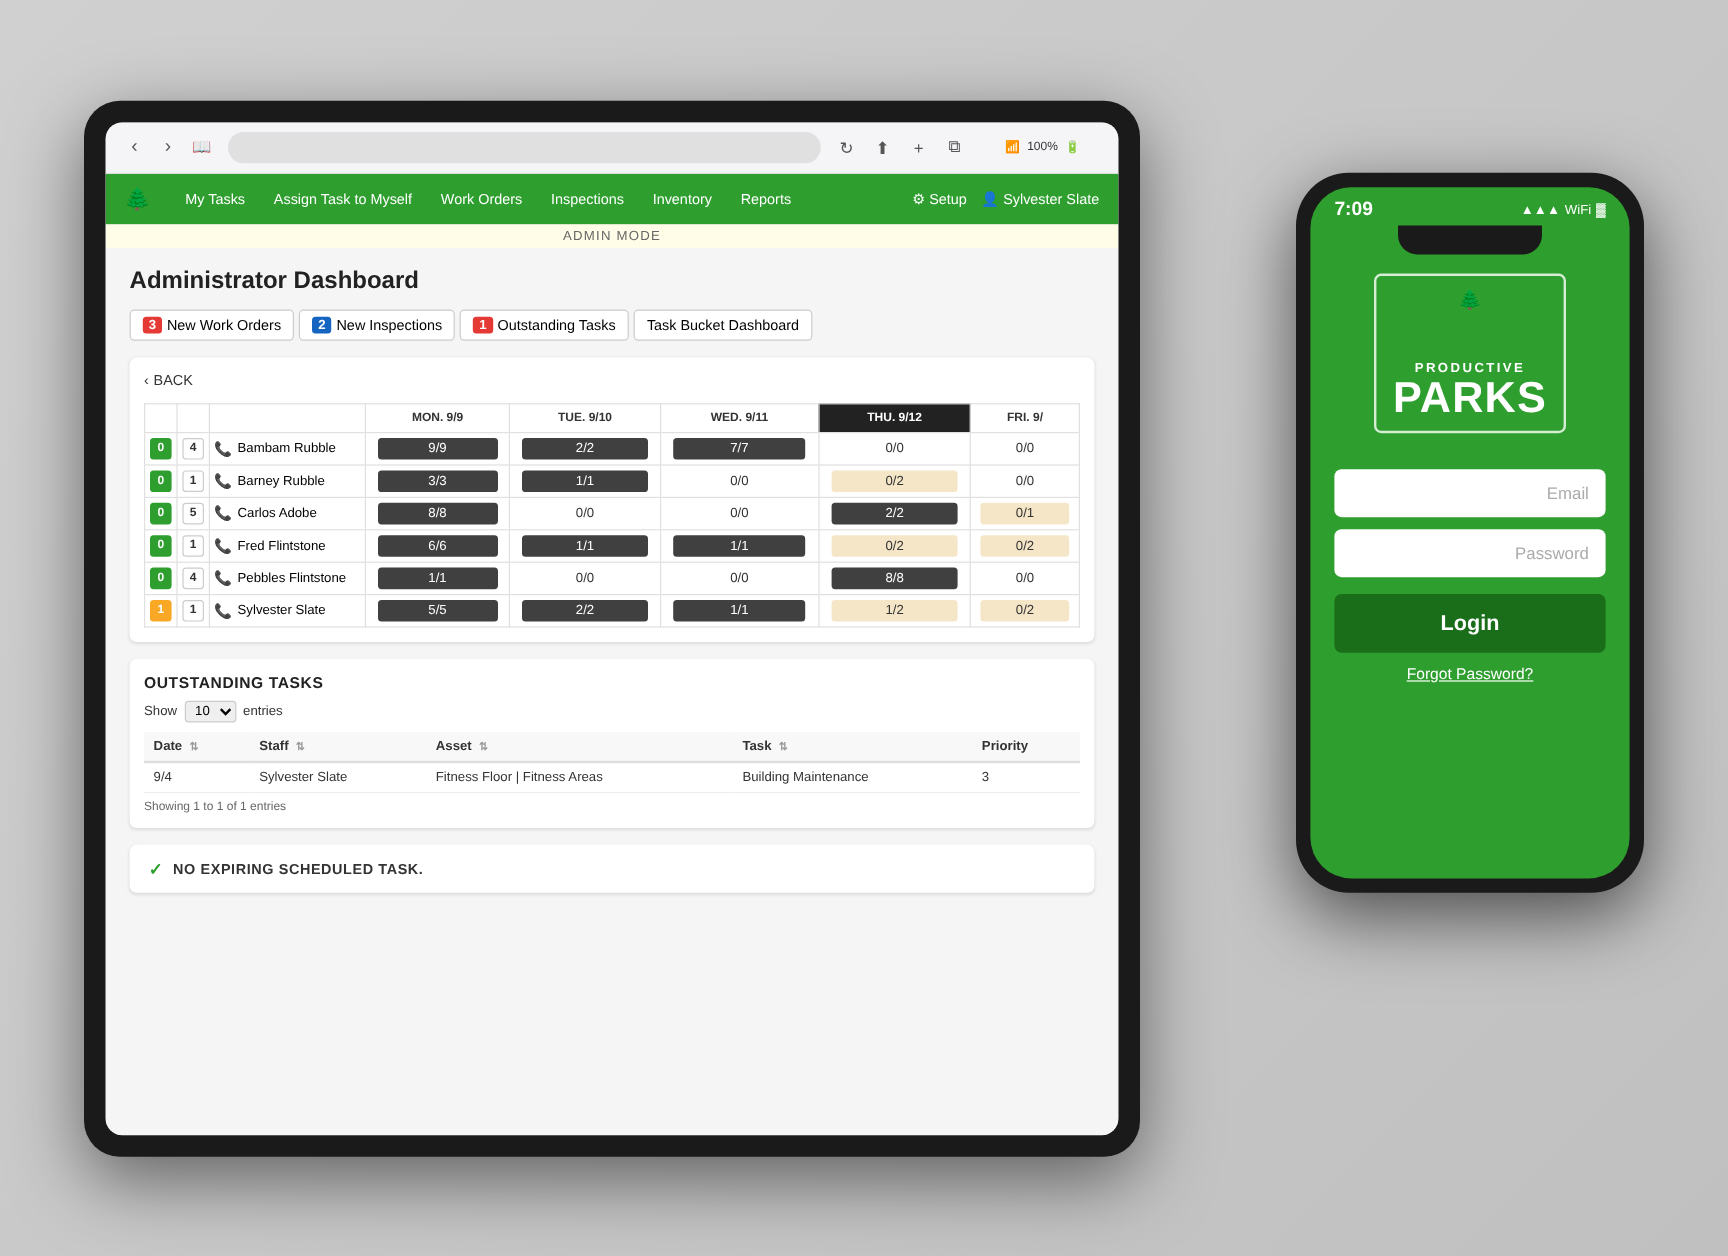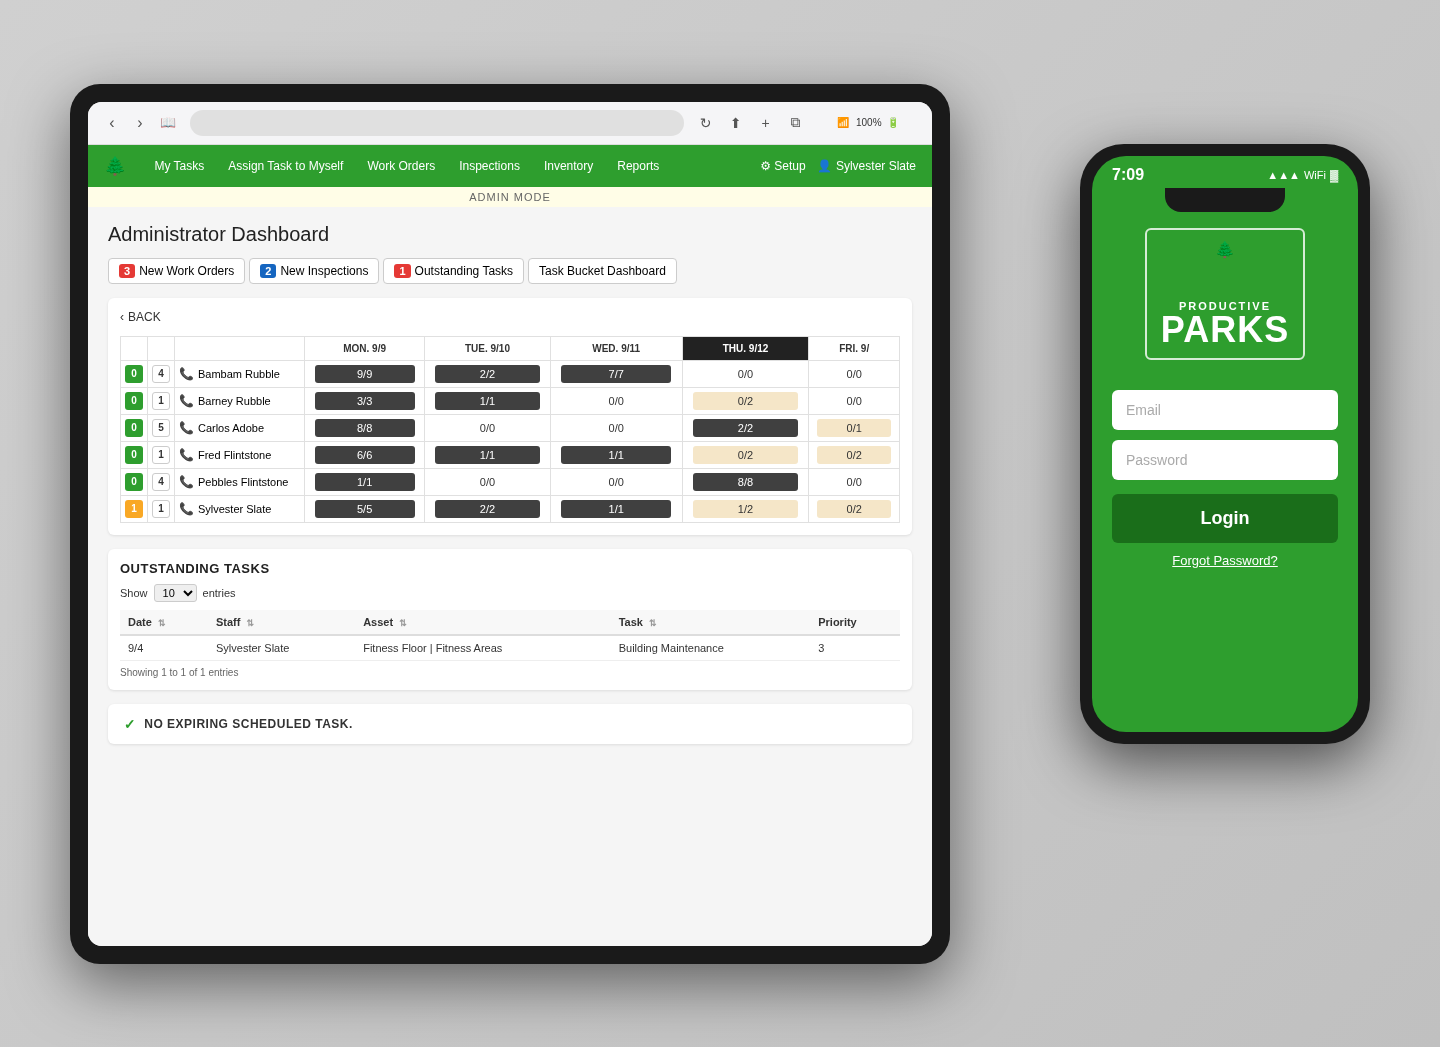--- a/index.html
+++ b/index.html
@@ -170,21 +170,21 @@
     
     .main-content {
       flex: 1;
       overflow-y: auto;
       background: #f5f5f5;
       padding: 16px 20px;
     }
 
     .page-title {
       font-size: 20px;
-      font-weight: 400;
+      font-weight: 700;
       color: #222;
       margin-bottom: 12px;
     }
 
     
     .dashboard-tabs {
       display: flex;
       gap: 4px;
       margin-bottom: 14px;
     }
@@ -498,20 +498,21 @@
 
     .phone-input {
       width: 100%;
       padding: 12px 14px;
       border: none;
       border-radius: 6px;
       background: white;
       font-size: 14px;
       color: #333;
       outline: none;
+      text-align: right;
     }
 
     .phone-input::placeholder {
       color: #aaa;
     }
 
     .phone-login-btn {
       width: 100%;
       padding: 14px;
       background: #1a6e1a;

